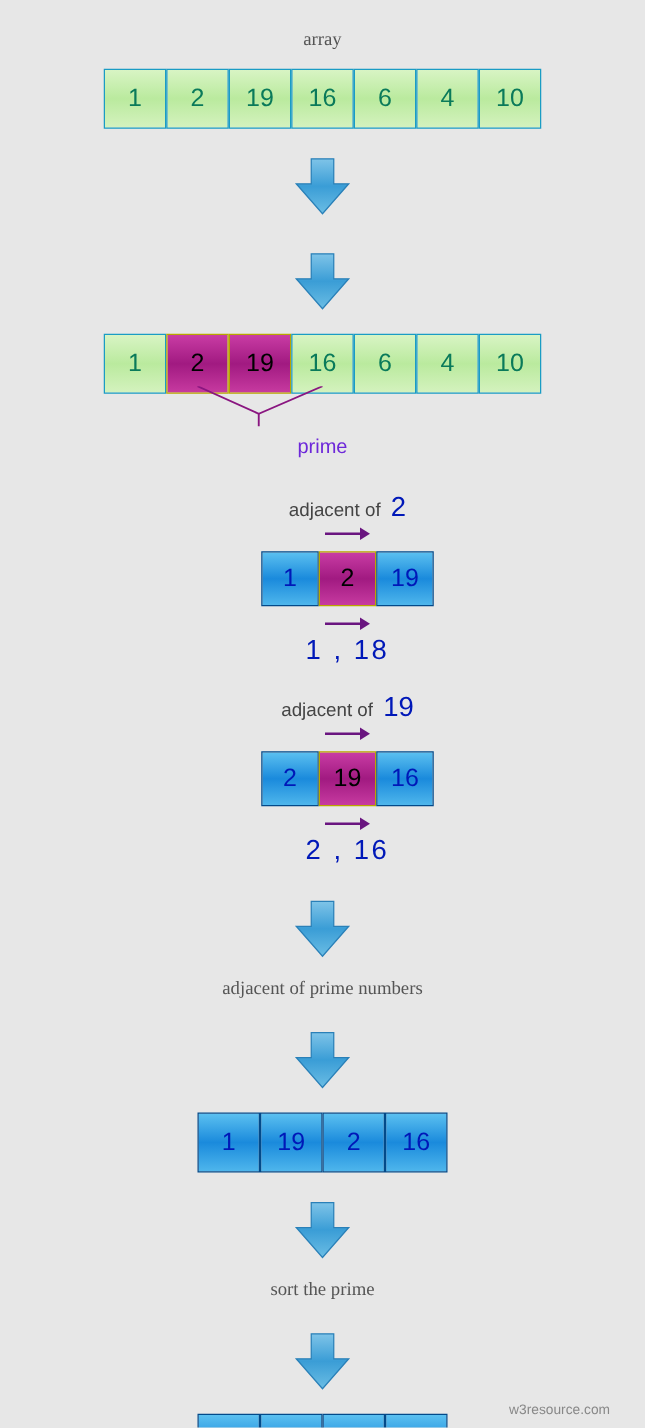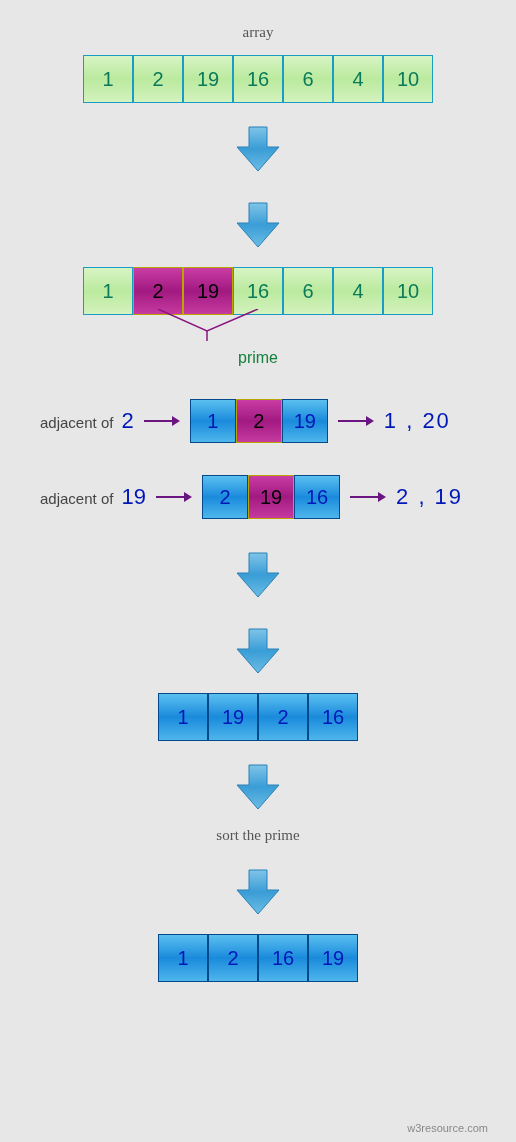--- a/index.html
+++ b/index.html
@@ -54,27 +54,27 @@
   }
   .cell-blue {
     color: #0018b8;
     border-color: #024a8a;
     background: linear-gradient(180deg, #5bc0f0 0%, #1a8adc 50%, #4eb6ec 100%);
   }
   .arrow-down {
     margin: 16px 0 12px 0;
   }
   .prime-tag {
-    color: #15803d;
+    color: #6d28d9;
     font-size: 16px;
     margin-top: 28px;
   }
   .triplet-block {
     display: flex;
-    flex-direction: row;
+    flex-direction: column;
     align-items: center;
     margin: 10px 0;
     width: 100%;
     justify-content: flex-start;
     padding-left: 40px;
   }
   .triplet-label {
     color: #444;
     font-size: 15px;
     display: inline-flex;
@@ -168,48 +168,49 @@
       </svg>
     <div class="array-row" id="trip1">
         <div class="cell cell-blue cell-small">1</div>
         <div class="cell cell-magenta cell-small">2</div>
         <div class="cell cell-blue cell-small">19</div>
       </div>
     <svg class="harrow" width="36" height="16">
         <line x1="0" y1="8" x2="28" y2="8" stroke="#6a1580" stroke-width="2"></line>
         <path d="M28 3 L36 8 L28 13 Z" fill="#6a1580"></path>
       </svg>
-    <span class="result">1 , 20</span>
+    <span class="result">1 , 18</span>
   </div>
 
   <div class="triplet-block">
     <span class="triplet-label">
       <span>adjacent of </span>
       <span class="num">19</span>
     </span>
     <svg class="harrow" width="36" height="16">
         <line x1="0" y1="8" x2="28" y2="8" stroke="#6a1580" stroke-width="2"></line>
         <path d="M28 3 L36 8 L28 13 Z" fill="#6a1580"></path>
       </svg>
     <div class="array-row" id="trip2">
         <div class="cell cell-blue cell-small">2</div>
         <div class="cell cell-magenta cell-small">19</div>
         <div class="cell cell-blue cell-small">16</div>
       </div>
     <svg class="harrow" width="36" height="16">
         <line x1="0" y1="8" x2="28" y2="8" stroke="#6a1580" stroke-width="2"></line>
         <path d="M28 3 L36 8 L28 13 Z" fill="#6a1580"></path>
       </svg>
-    <span class="result">2 , 19</span>
+    <span class="result">2 , 16</span>
   </div>
 
   <svg class="arrow-down" width="46" height="48" viewBox="0 0 46 48">
     <path d="M14 2 h18 v20 h12 L23 46 L2 22 h12 Z" fill="url(#ga1)" stroke="#2a80b8" stroke-width="1"></path>
   </svg>
 
+  <div class="label">adjacent of prime numbers</div>
 
   <svg class="arrow-down" width="46" height="48" viewBox="0 0 46 48">
     <path d="M14 2 h18 v20 h12 L23 46 L2 22 h12 Z" fill="url(#ga1)" stroke="#2a80b8" stroke-width="1"></path>
   </svg>
 
   <div class="array-row" id="arr3">
       <div class="cell cell-blue">1</div>
       <div class="cell cell-blue">19</div>
       <div class="cell cell-blue">2</div>
       <div class="cell cell-blue">16</div>

